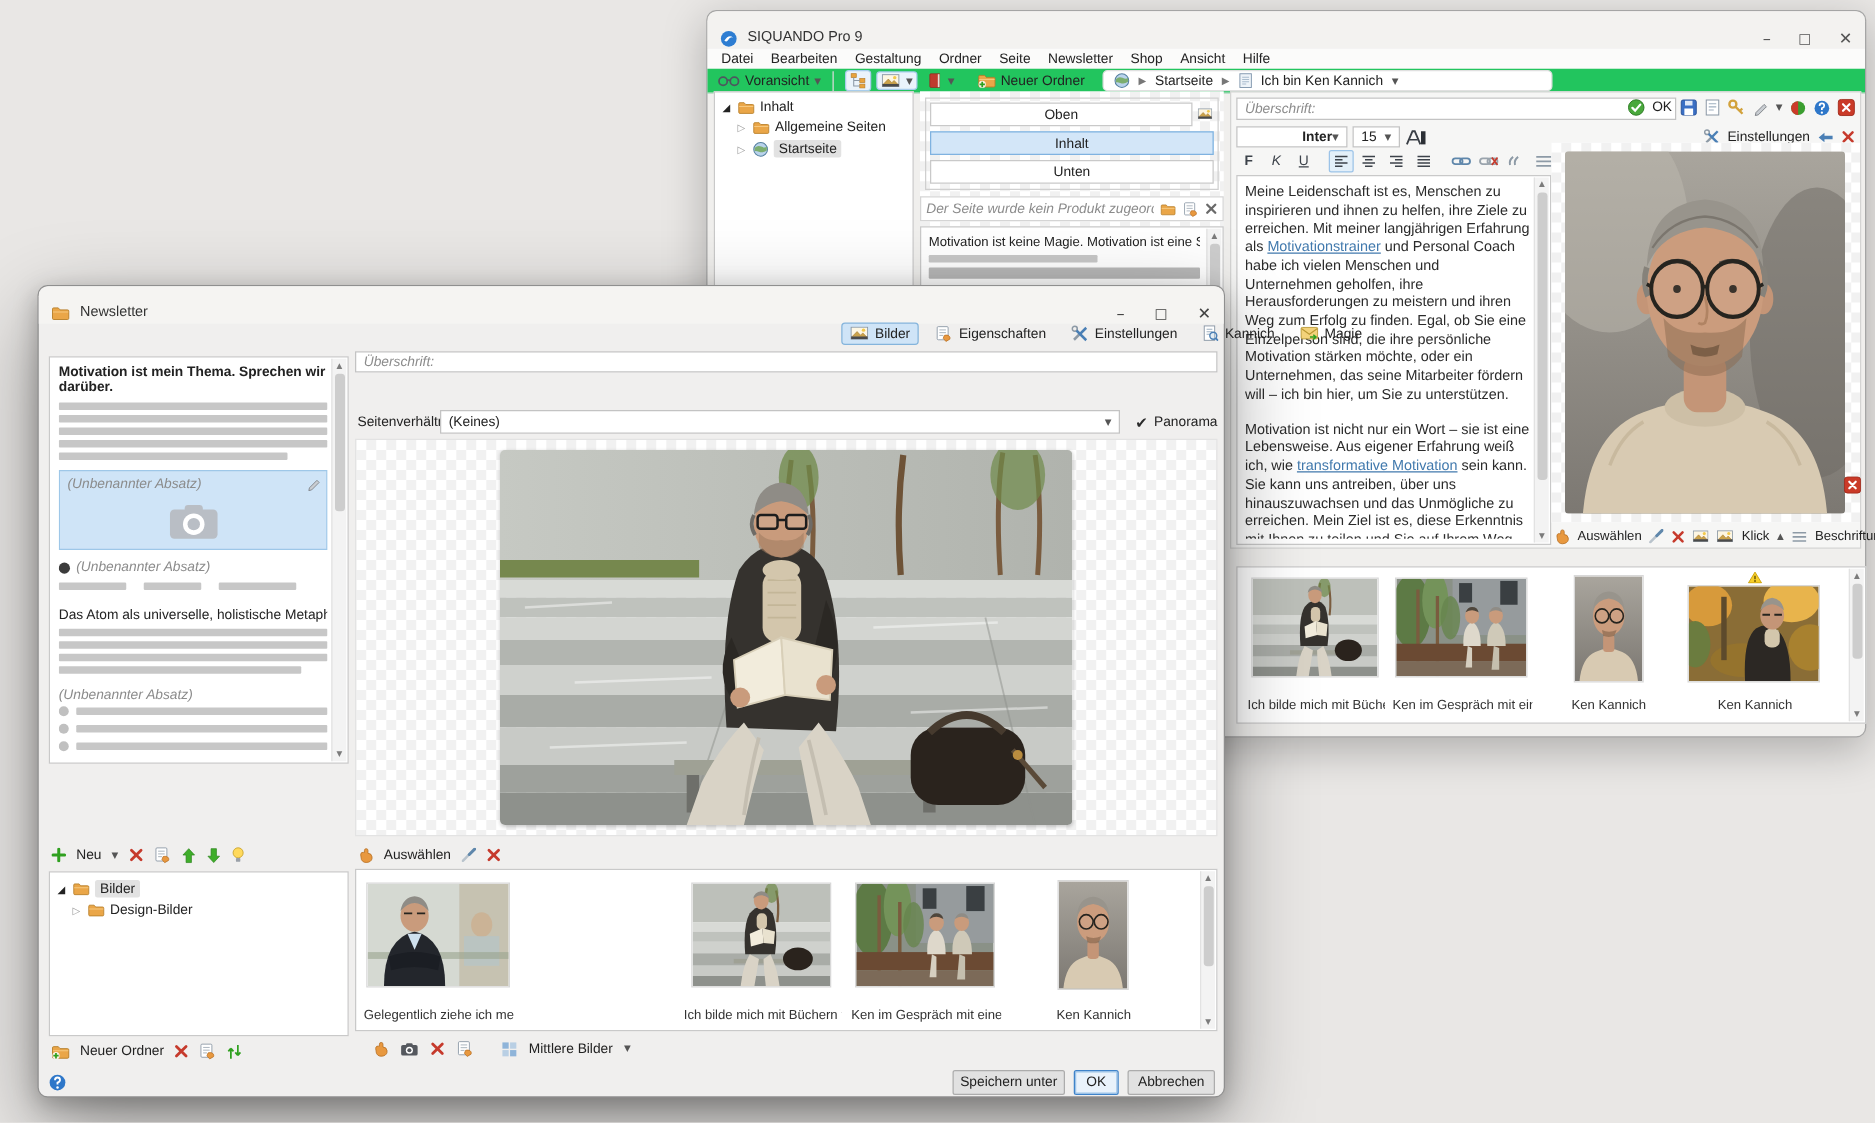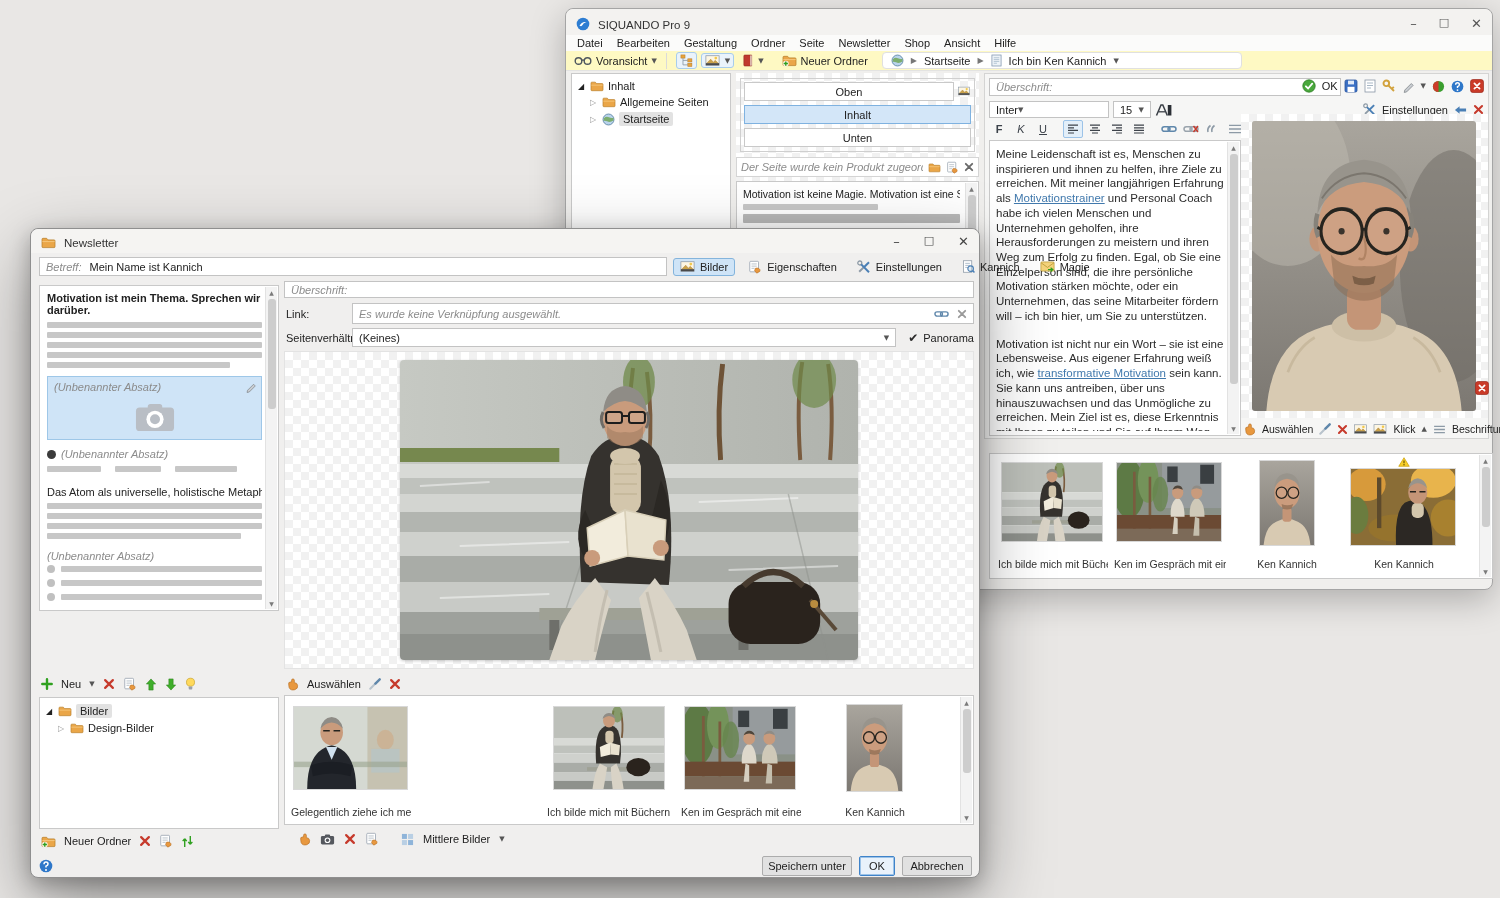--- a/index.html
+++ b/index.html
@@ -5,21 +5,21 @@
   * { margin:0; padding:0; box-sizing:border-box; }
   html,body { width:1500px; height:898px; overflow:hidden; }
   body { font-family:"Liberation Sans", sans-serif; background:#e9e7e5; position:relative; font-size:11px; color:#222; }
   .abs { position:absolute; }
   .flex { display:flex; align-items:center; }
   .ic { display:inline-block; vertical-align:middle; flex:0 0 auto; }
   .itxt { font-style:italic; color:#8b8b8b; }
   .bar { height:6px; background:#c7c7c7; border-radius:1px; margin:4px 0; }
   .checker { background-image:conic-gradient(#f1f1f1 25%, #ffffff 0 50%, #f1f1f1 0 75%, #ffffff 0); background-size:16px 16px; }
   .win { position:absolute; background:#f0efed; border:1px solid #a5a5a5; border-radius:8px; }
-  .titlebar { height:26px; display:flex; align-items:flex-end; padding:4px 10px; font-size:11.5px; color:#333; }
+  .titlebar { height:26px; display:flex; align-items:flex-start; padding:15px 10px; font-size:11.5px; color:#333; }
   .wctl { margin-left:auto; display:flex; gap:22px; color:#555; font-size:13px; font-family:"DejaVu Sans", sans-serif; }
   .wctl span { cursor:default; }
   .panel { background:#fff; border:1px solid #c9c9c9; }
   .inputbox { background:#fff; border:1px solid #c3c3c3; display:flex; align-items:center; padding:0 6px; }
   .btn { background:#e1e1e1; border:1px solid #acacac; border-radius:2px; display:flex; align-items:center; justify-content:center; font-size:11px; }
   .btn.focus { border:1px solid #3f83c9; background:#e9f2fb; box-shadow:0 0 0 1px #9cc3e8 inset; }
   .tbtn { display:flex; align-items:center; gap:5px; padding:2px 6px; border:1px solid transparent; border-radius:3px; white-space:nowrap; }
   .tbtn.sel { background:#cfe4f7; border-color:#84b4dc; }
   .tree-row { display:flex; align-items:center; gap:4px; padding:2px 2px; white-space:nowrap; }
   .twisty { color:#222; font-size:8px; width:10px; text-align:center; font-family:"DejaVu Sans", sans-serif; }
@@ -430,21 +430,21 @@
     <span class="menu-item" style="padding:0 7px;">Datei</span>
     <span class="menu-item" style="padding:0 7px;">Bearbeiten</span>
     <span class="menu-item" style="padding:0 7px;">Gestaltung</span>
     <span class="menu-item" style="padding:0 7px;">Ordner</span>
     <span class="menu-item" style="padding:0 7px;">Seite</span>
     <span class="menu-item" style="padding:0 7px;">Newsletter</span>
     <span class="menu-item" style="padding:0 7px;">Shop</span>
     <span class="menu-item" style="padding:0 7px;">Ansicht</span>
     <span class="menu-item" style="padding:0 7px;">Hilfe</span>
   </div>
-  <div class="flex" style="height:20px;background:#fef9c3;border-bottom:1px solid #e3e3e2;padding:0 8px;gap:4px;">
+  <div class="flex" style="height:20px;background:#22c55e;border-bottom:1px solid #e3e3e2;padding:0 8px;gap:4px;">
     <svg class="ic" width="18" height="10">
         <use href="#i-specs"></use>
       </svg>
     <span>Voransicht</span>
     <span class="dd">▼</span>
     <span class="sep"></span>
     <span class="tbtn" style="border-color:#a8cdec;background:#eaf3fb;padding:1px 3px;">
         <svg class="ic" width="13" height="13">
           <use href="#i-treeicn"></use>
         </svg>
@@ -572,21 +572,21 @@
           <use href="#i-redgreen"></use>
         </svg>
       <svg class="ic" width="13" height="13">
           <use href="#i-help"></use>
         </svg>
       <svg class="ic" width="14" height="14">
           <use href="#i-close"></use>
         </svg>
     </div>
     <div class="abs flex" style="left:4px;top:27px;right:4px;height:17px;gap:4px;">
-      <div class="inputbox" style="width:120px;height:17px;justify-content:flex-start;">
+      <div class="inputbox" style="width:89px;height:17px;justify-content:flex-end;font-weight:bold;">
         <span>Inter</span>
           <span class="dd">▼</span>
       </div>
       <div class="inputbox" style="width:38px;height:17px;justify-content:space-between;">
         <span>15</span>
           <span class="dd">▼</span>
       </div>
       <svg class="ic" width="17" height="14">
           <use href="#i-acolor"></use>
         </svg>
@@ -739,24 +739,20 @@
         <use href="#i-folder"></use>
       </svg>
     <span style="margin-left:8px;">Newsletter</span>
     <div class="wctl" style="gap:24px;color:#444;">
       <span>–</span>
       <span style="font-size:11px;">□</span>
       <span>✕</span>
     </div>
   </div>
 
-  <div class="inputbox abs" style="left:8px;top:28px;width:628px;height:19px;gap:8px;">
-    <span class="itxt">Betreff:</span>
-    <span>Mein Name ist Kannich</span>
-  </div>
   <div class="abs flex" style="left:642px;top:27px;right:6px;height:21px;gap:6px;justify-content:space-between;">
     <span class="tbtn sel">
         <svg class="ic" width="15" height="11">
           <use href="#i-img"></use>
         </svg>
         <span>Bilder</span>
       </span>
     <span class="tbtn">
         <svg class="ic" width="14" height="14">
           <use href="#i-copyhand"></use>
@@ -898,32 +894,20 @@
       </svg>
     <svg class="ic" width="13" height="13">
         <use href="#i-sort"></use>
       </svg>
   </div>
 
   <div class="inputbox abs" style="left:253px;top:52px;width:690px;height:17px;">
     <span class="itxt">Überschrift:</span>
   </div>
 
-  <div class="abs flex" style="left:255px;top:74px;width:688px;height:21px;">
-    <span style="width:66px;">Link:</span>
-    <div class="inputbox" style="flex:1;height:21px;gap:8px;">
-      <span class="itxt" style="flex:1;">Es wurde keine Verknüpfung ausgewählt.</span>
-      <svg class="ic" width="15" height="10">
-          <use href="#i-chain"></use>
-        </svg>
-      <svg class="ic" width="10" height="10" style="color:#9a9a9a;">
-          <use href="#i-x"></use>
-        </svg>
-    </div>
-  </div>
 
   <div class="abs flex" style="left:255px;top:99px;width:688px;height:19px;gap:0;">
     <span style="width:66px;">Seitenverhältnis:</span>
     <div class="inputbox" style="width:552px;height:19px;justify-content:space-between;">
       <span>(Keines)</span>
         <span class="dd">▼</span>
     </div>
     <div class="flex" style="margin-left:12px;gap:5px;">
       <span style="color:#2b2b2b;font-size:12px;font-family:'DejaVu Sans',sans-serif;">✔</span>
       <span>Panorama</span>

